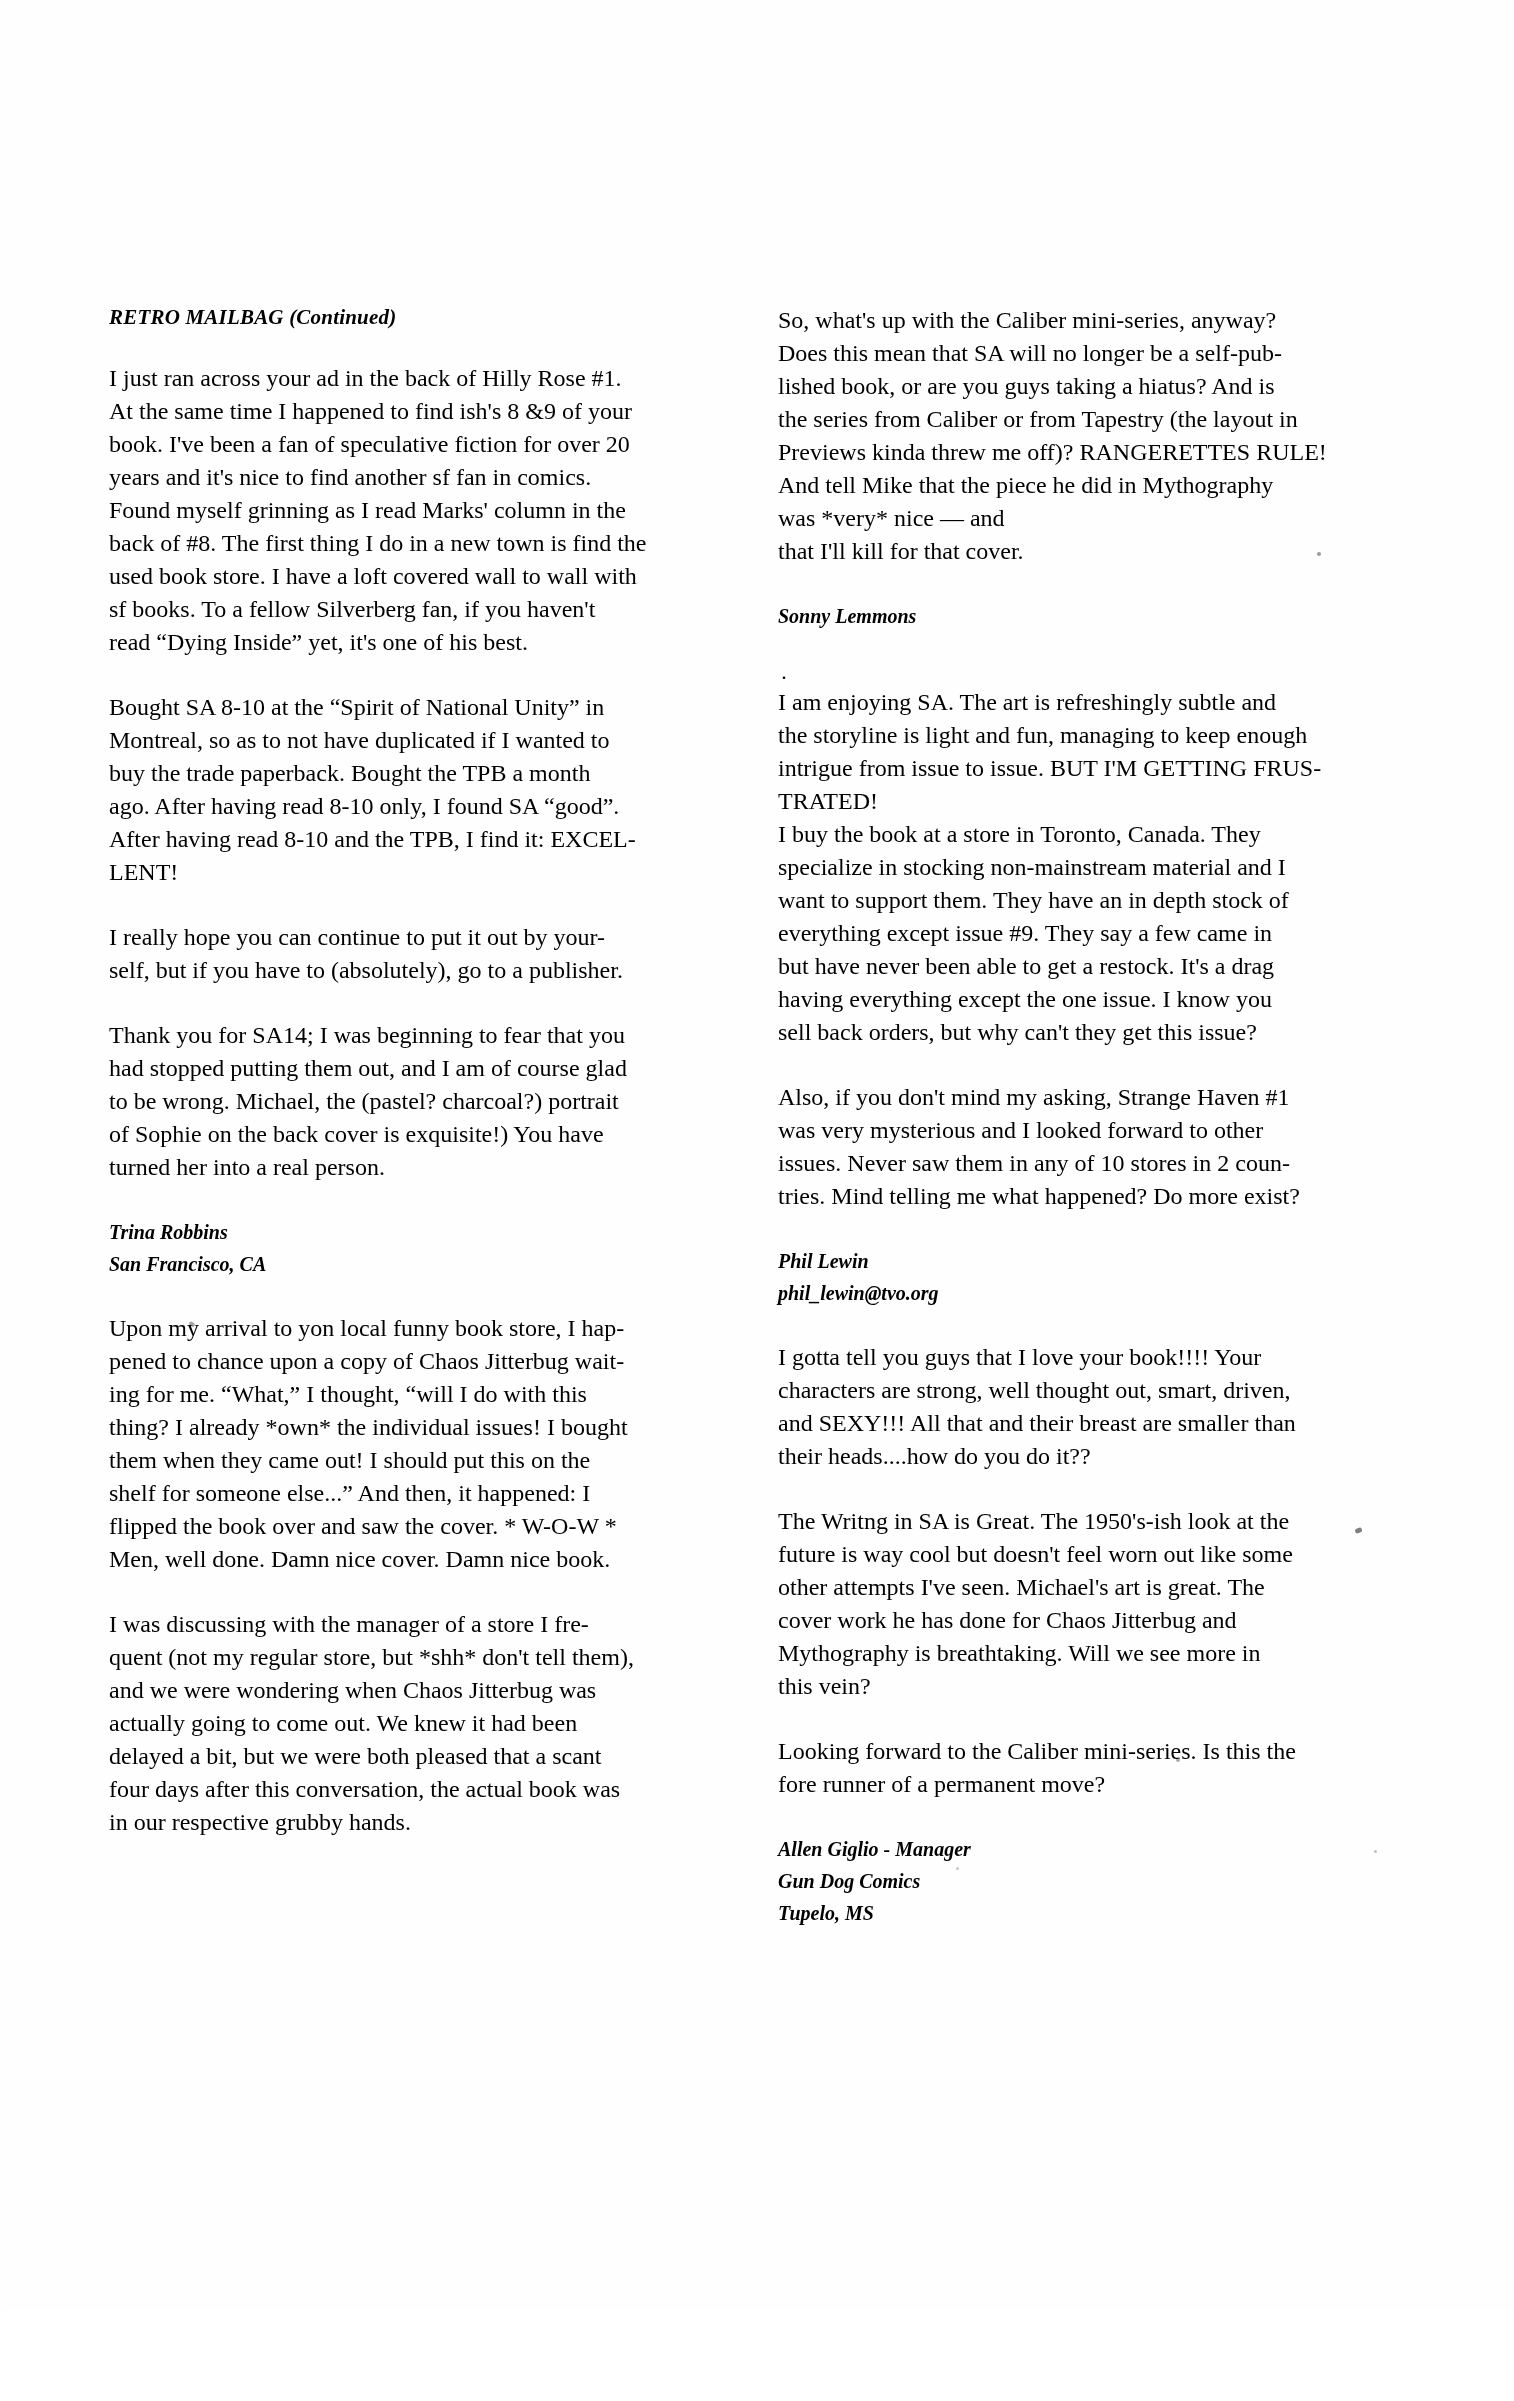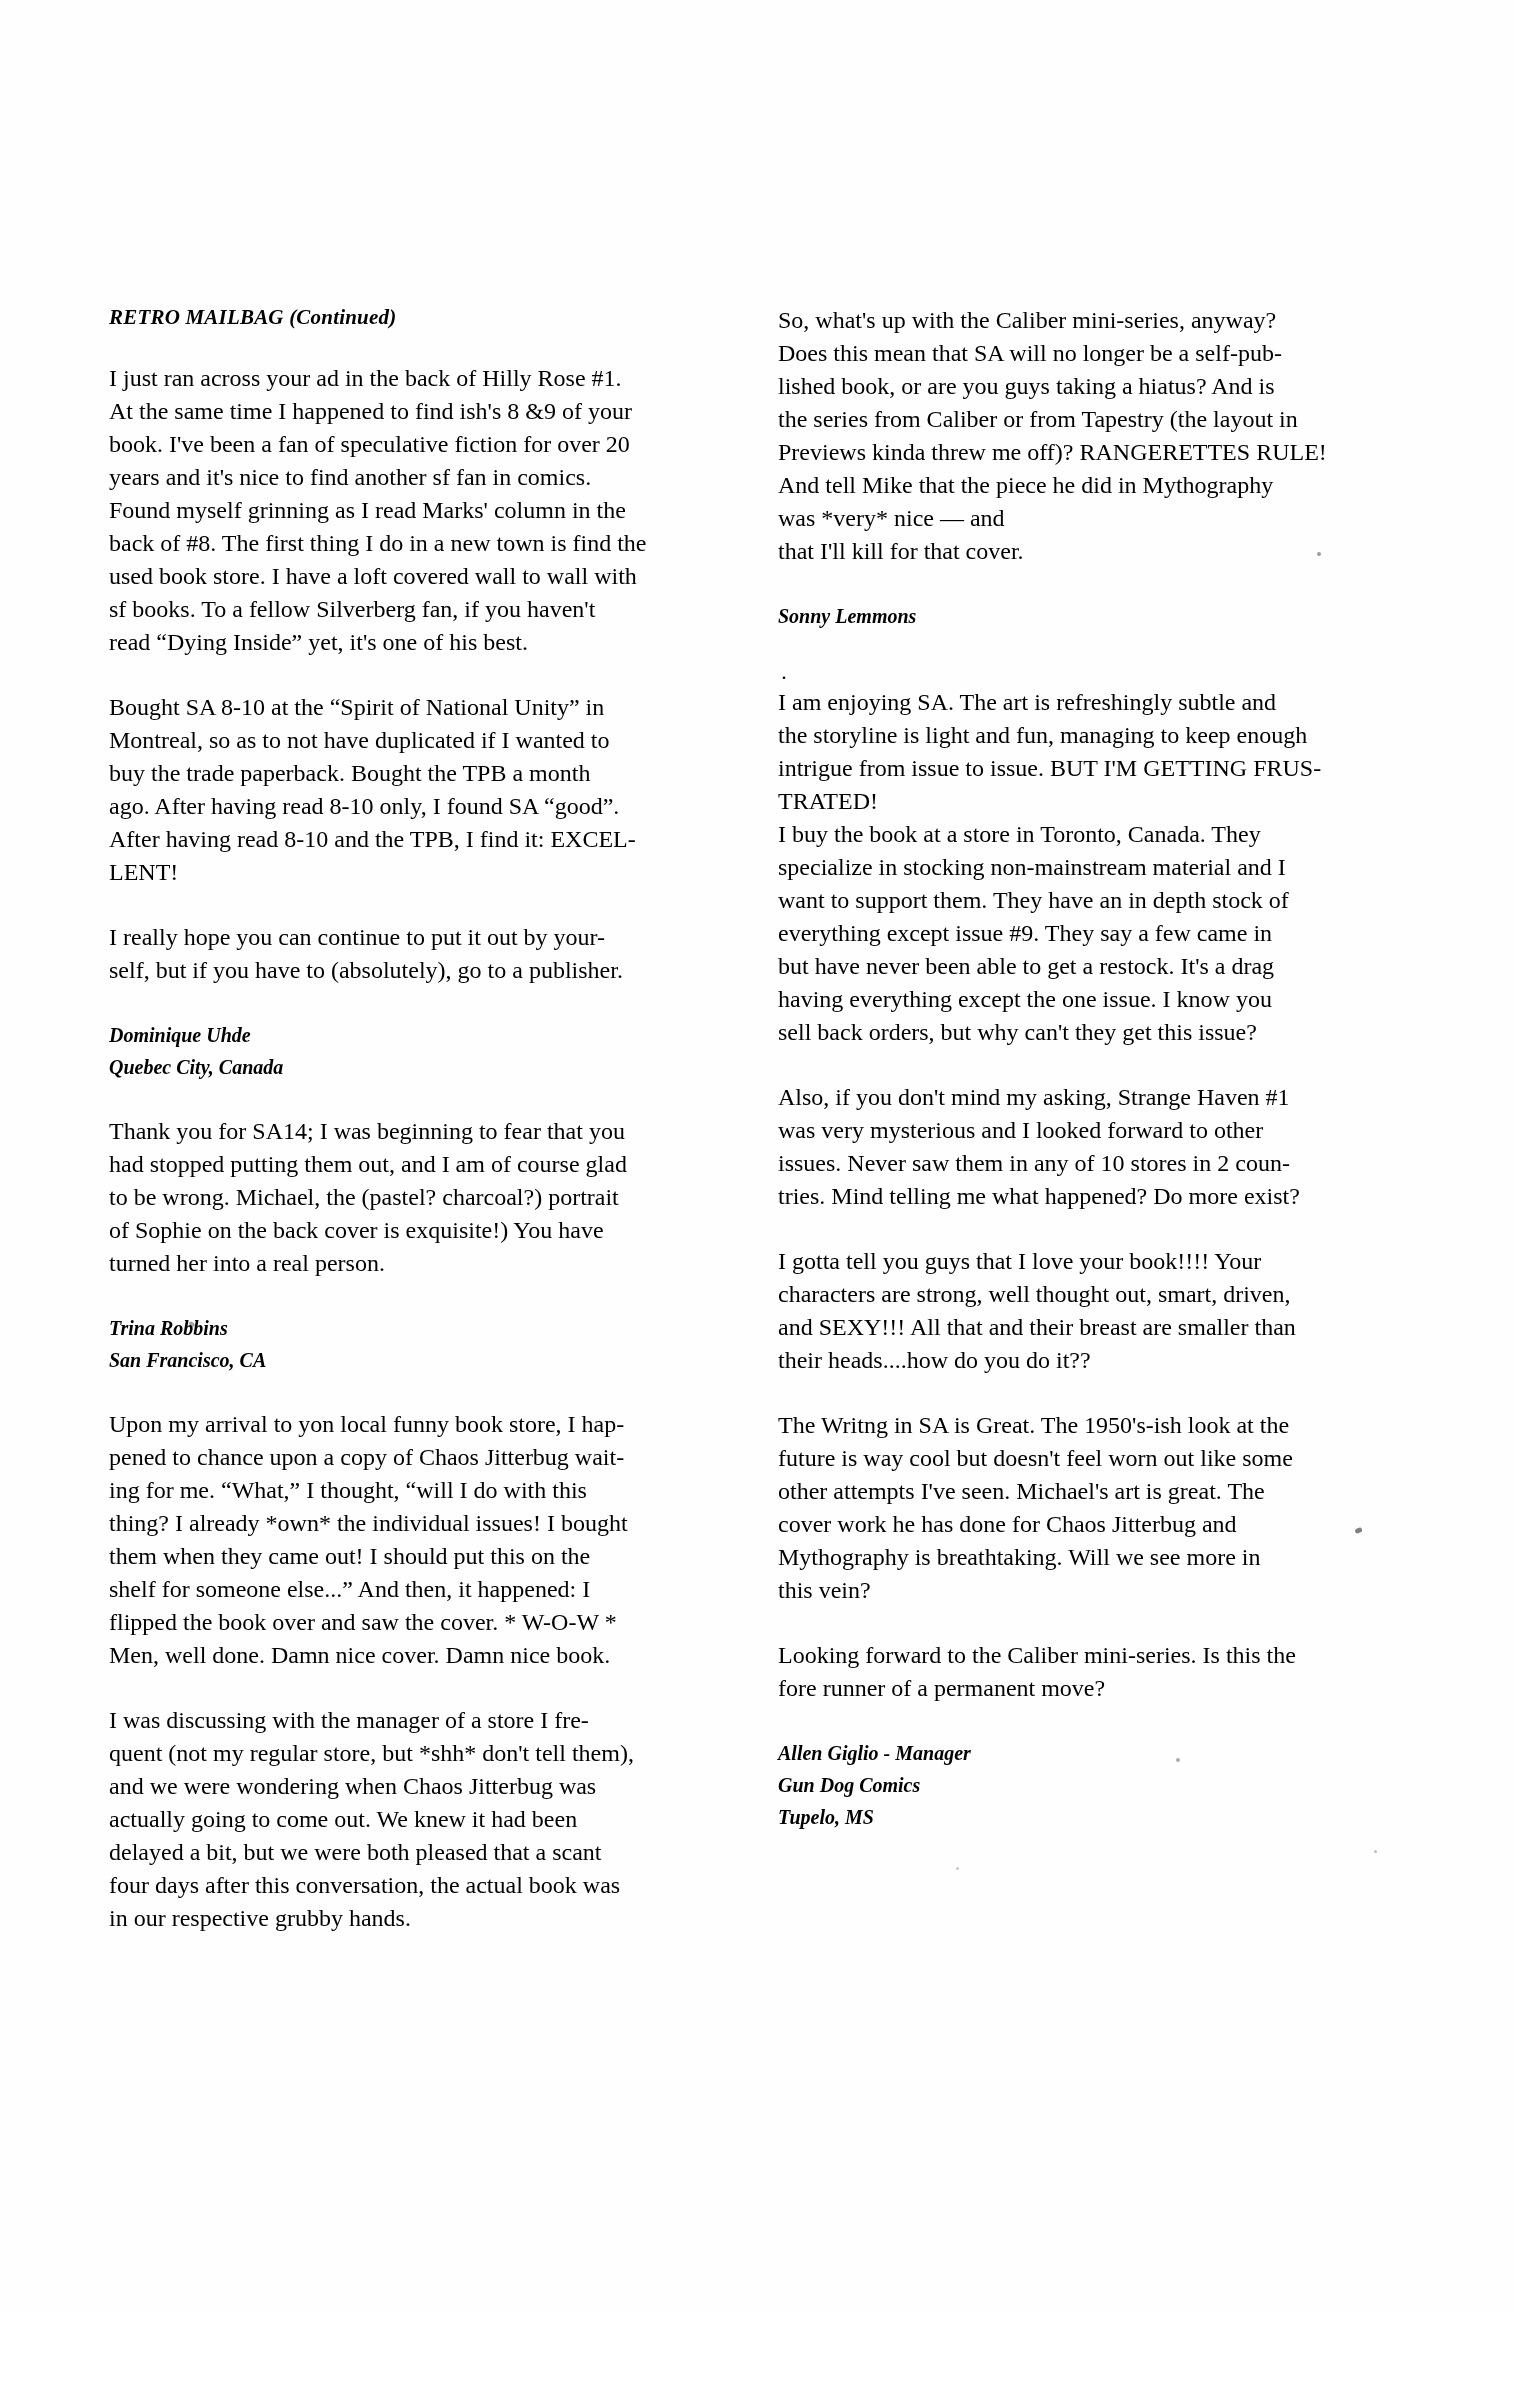--- a/index.html
+++ b/index.html
@@ -123,22 +123,20 @@
 read “Dying Inside” yet, it's one of his best.</p>
 
       <p class="para raw">Bought SA 8-10 at the “Spirit of National Unity” in
 Montreal, so as to not have duplicated if I wanted to
 buy the trade paperback.  Bought the TPB a month
 ago. After having read 8-10 only, I found SA “good”.
 After having read 8-10 and the TPB, I find it: EXCEL-
 LENT!</p>
       <p class="para raw">I really hope you can continue to put it out by your-
 self, but if you have to (absolutely), go to a publisher.</p>
-      <p class="signature">Dominique Uhde
-Quebec City, Canada</p>
 
       <p class="para raw">Thank you for SA14; I was beginning to fear that you
 had stopped putting them out, and I am of course glad
 to be wrong. Michael, the (pastel? charcoal?) portrait
 of Sophie on the back cover is exquisite!) You have
 turned her into a real person.</p>
       <p class="signature">Trina Robbins
 San Francisco, CA</p>
 
       <p class="para raw">Upon my arrival to yon local funny book store, I hap-
@@ -180,20 +178,22 @@
 specialize in stocking non-mainstream material and I
 want to support them.  They have an in depth stock of
 everything except issue #9.  They say a few came in
 but have never been able to get a restock.  It's a drag
 having everything except the one issue.  I know you
 sell back orders, but why can't they get this issue?</p>
       <p class="para raw">Also, if you don't mind my asking, Strange Haven #1
 was very mysterious and I looked forward to other
 issues.  Never saw them in any of 10 stores in 2 coun-
 tries.  Mind telling me what happened?  Do more exist?</p>
+      <p class="signature">Phil Lewin
+phil_lewin@tvo.org</p>
 
       <p class="para raw">I gotta tell you guys that I love your book!!!!  Your
 characters are strong, well thought out, smart, driven,
 and SEXY!!!  All that and their breast are smaller than
 their heads....how do you do it??</p>
       <p class="para raw">The Writng in SA is Great. The 1950's-ish look at the
 future is way cool but doesn't feel worn out like some
 other attempts I've seen. Michael's art is great.  The
 cover work he has done for Chaos Jitterbug and
 Mythography is breathtaking.  Will we see more in

